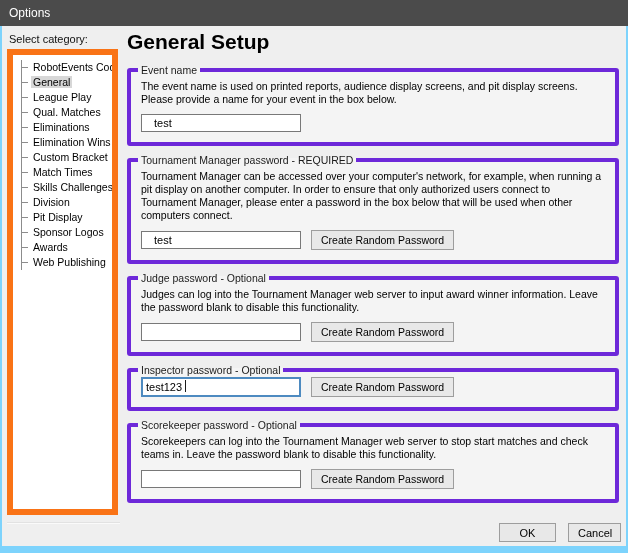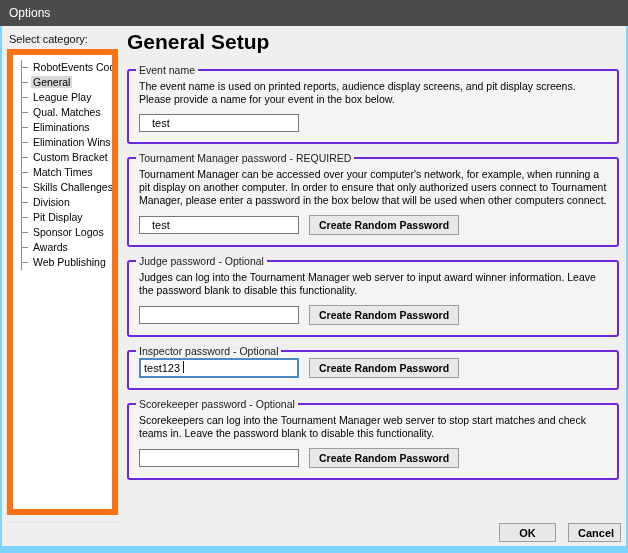--- a/index.html
+++ b/index.html
@@ -62,21 +62,21 @@
     border-bottom: 1px solid #fafafa;
   }
 
   
   .content { position: absolute; left: 125px; top: 2px; width: 496px; }
   .page-title {
     font-size: 21px; font-weight: bold; color: #000;
     margin: 2px 0 10px 0;
   }
   fieldset.group {
-    border: 2px solid #6d28d9;
+    border: 4px solid #6d28d9;
     border-radius: 3px;
     background: #f4f4f4;
     margin: 0 4px 8px 0;
     padding: 1px 10px 10px 10px;
   }
   fieldset.group legend {
     font-size: 10.5px; color: #1a1a1a;
     padding: 0 3px; margin-left: -3px;
   }
   p.desc {
@@ -100,21 +100,20 @@
     width: 1px; height: 12px; background: #1a1a1a;
   }
   button.btn {
     height: 20px;
     background: #e8e8e8;
     border: 1px solid #9d9d9d;
     font-family: "Liberation Sans", sans-serif;
     font-size: 10.5px; color: #000;
     padding: 0 9px;
     cursor: default;
-    font-weight: bold;
   }
 
   
   .footer {
     position: absolute; right: 5px; bottom: 4px;
     display: flex; gap: 12px;
   }
   .footer button.btn { height: 19px; font-size: 11px; }
   .footer .ok { width: 57px; }
   .footer .cancel { width: 53px; }

